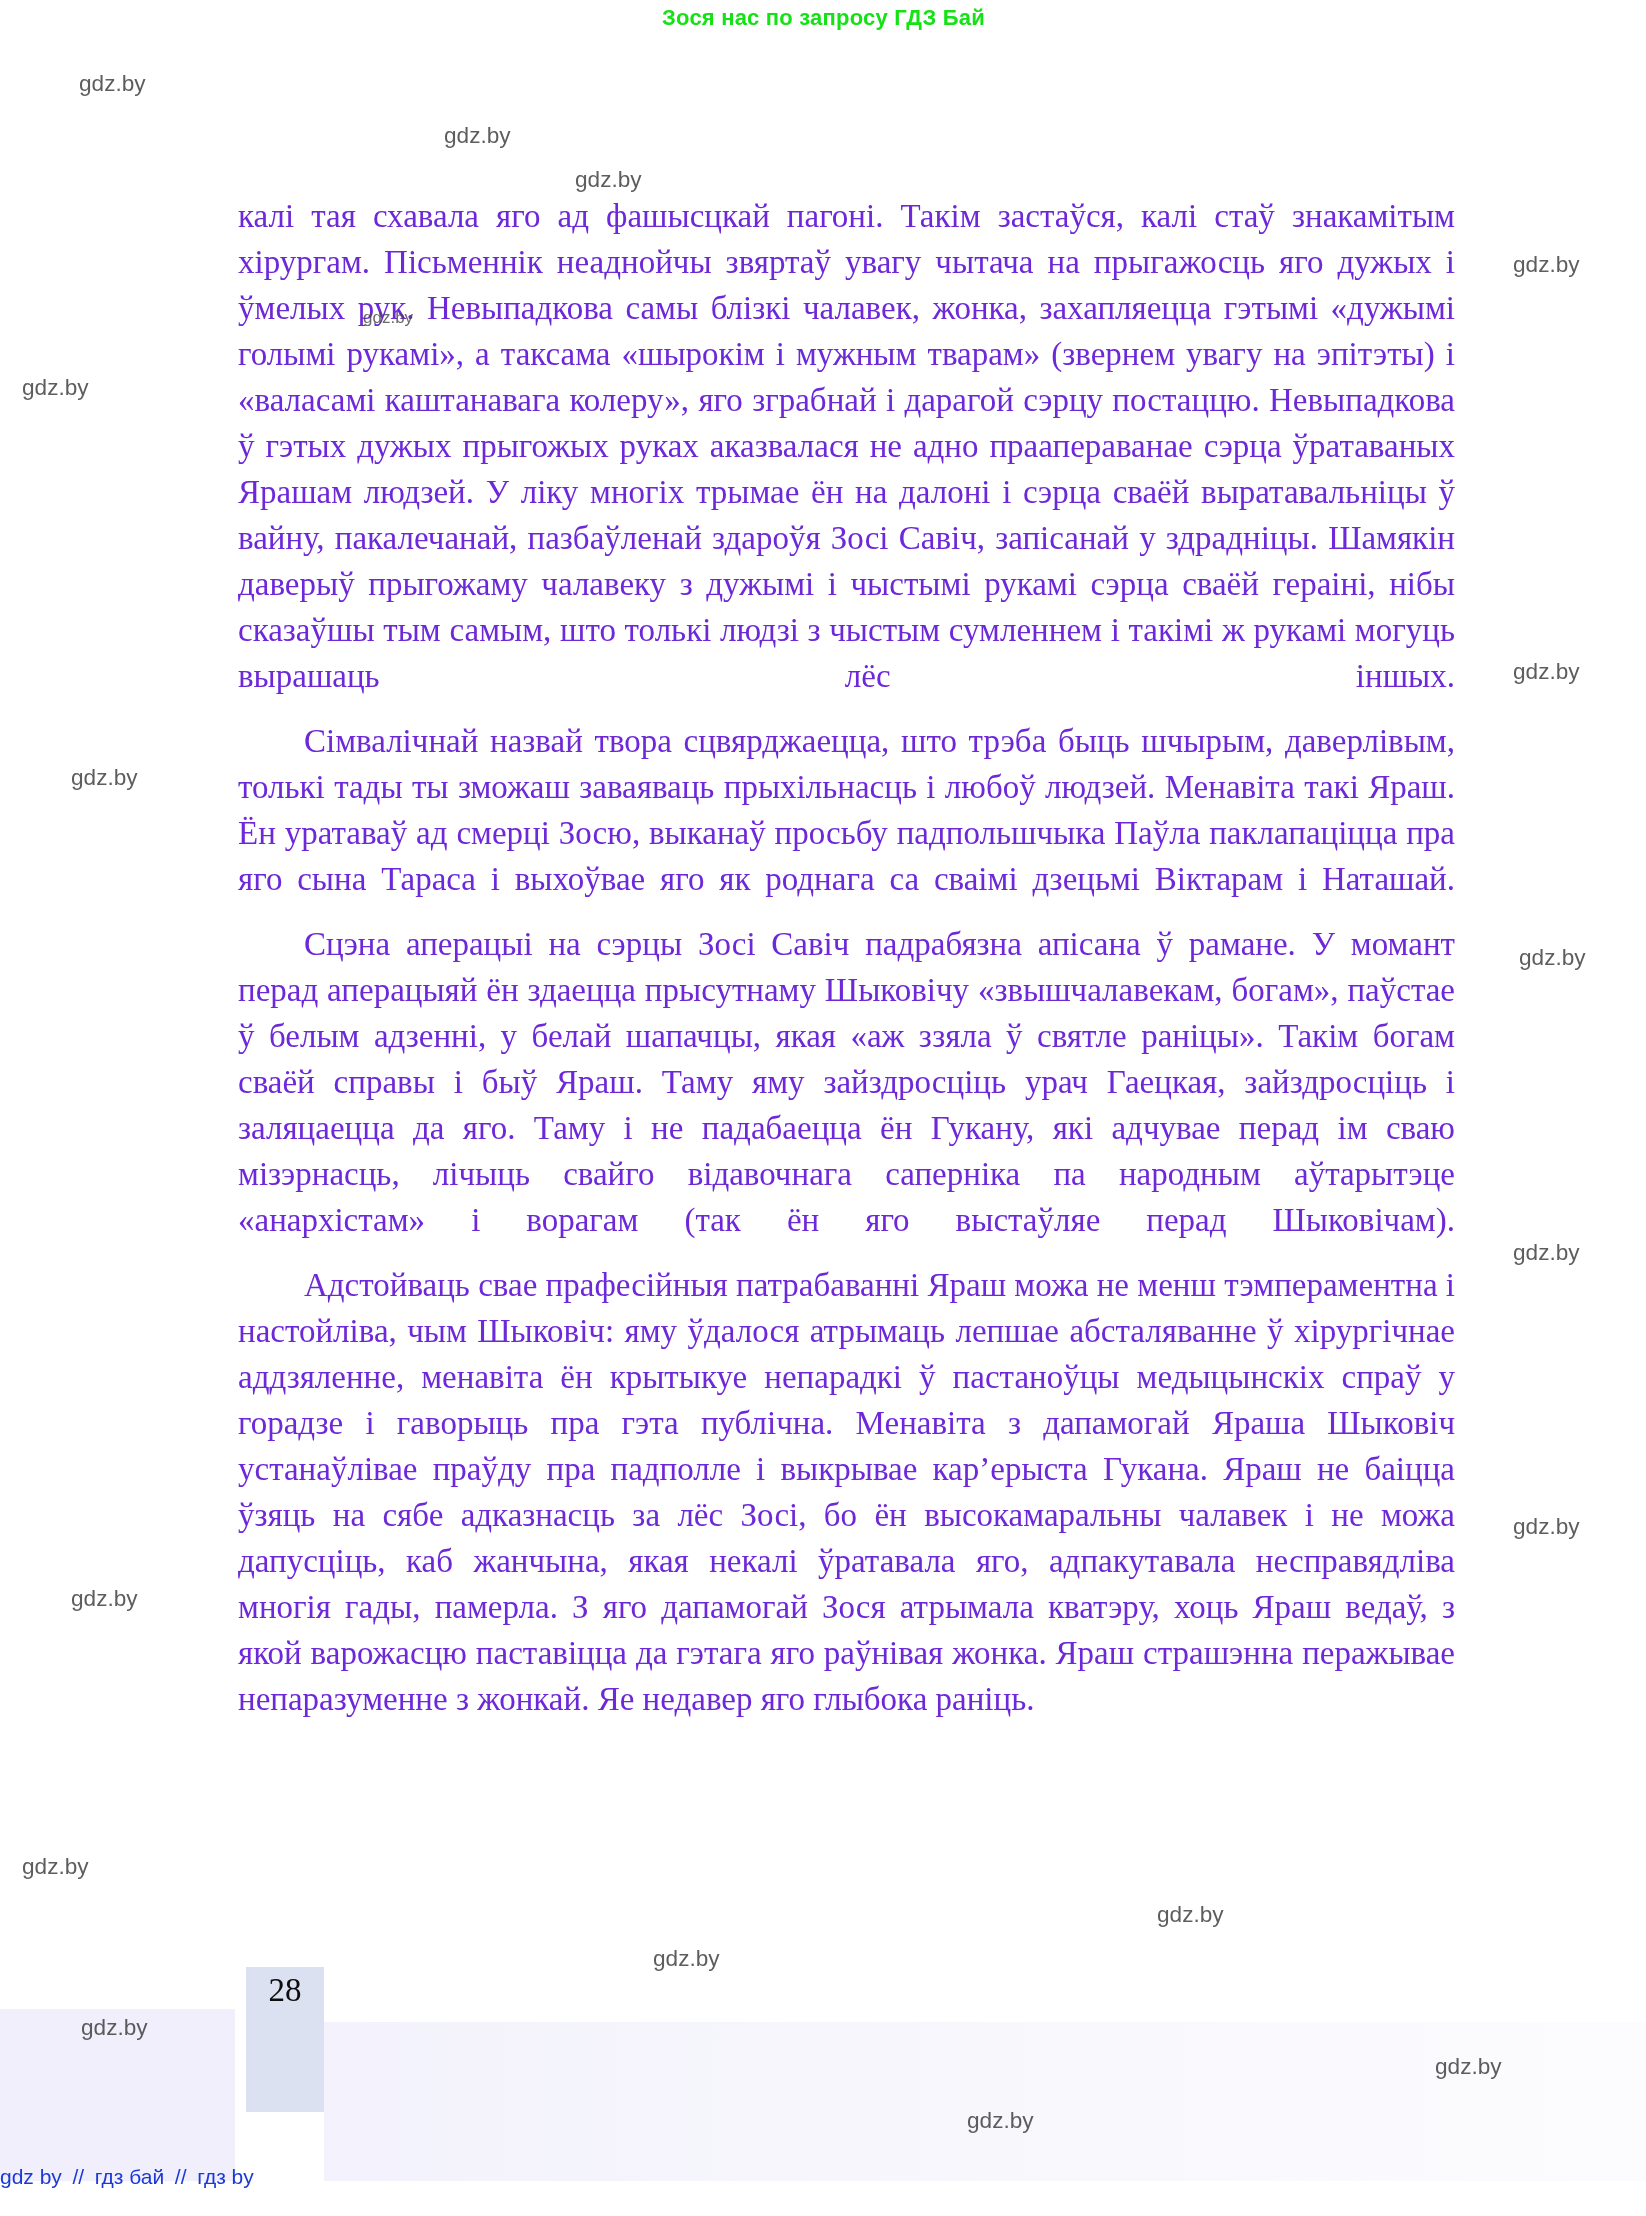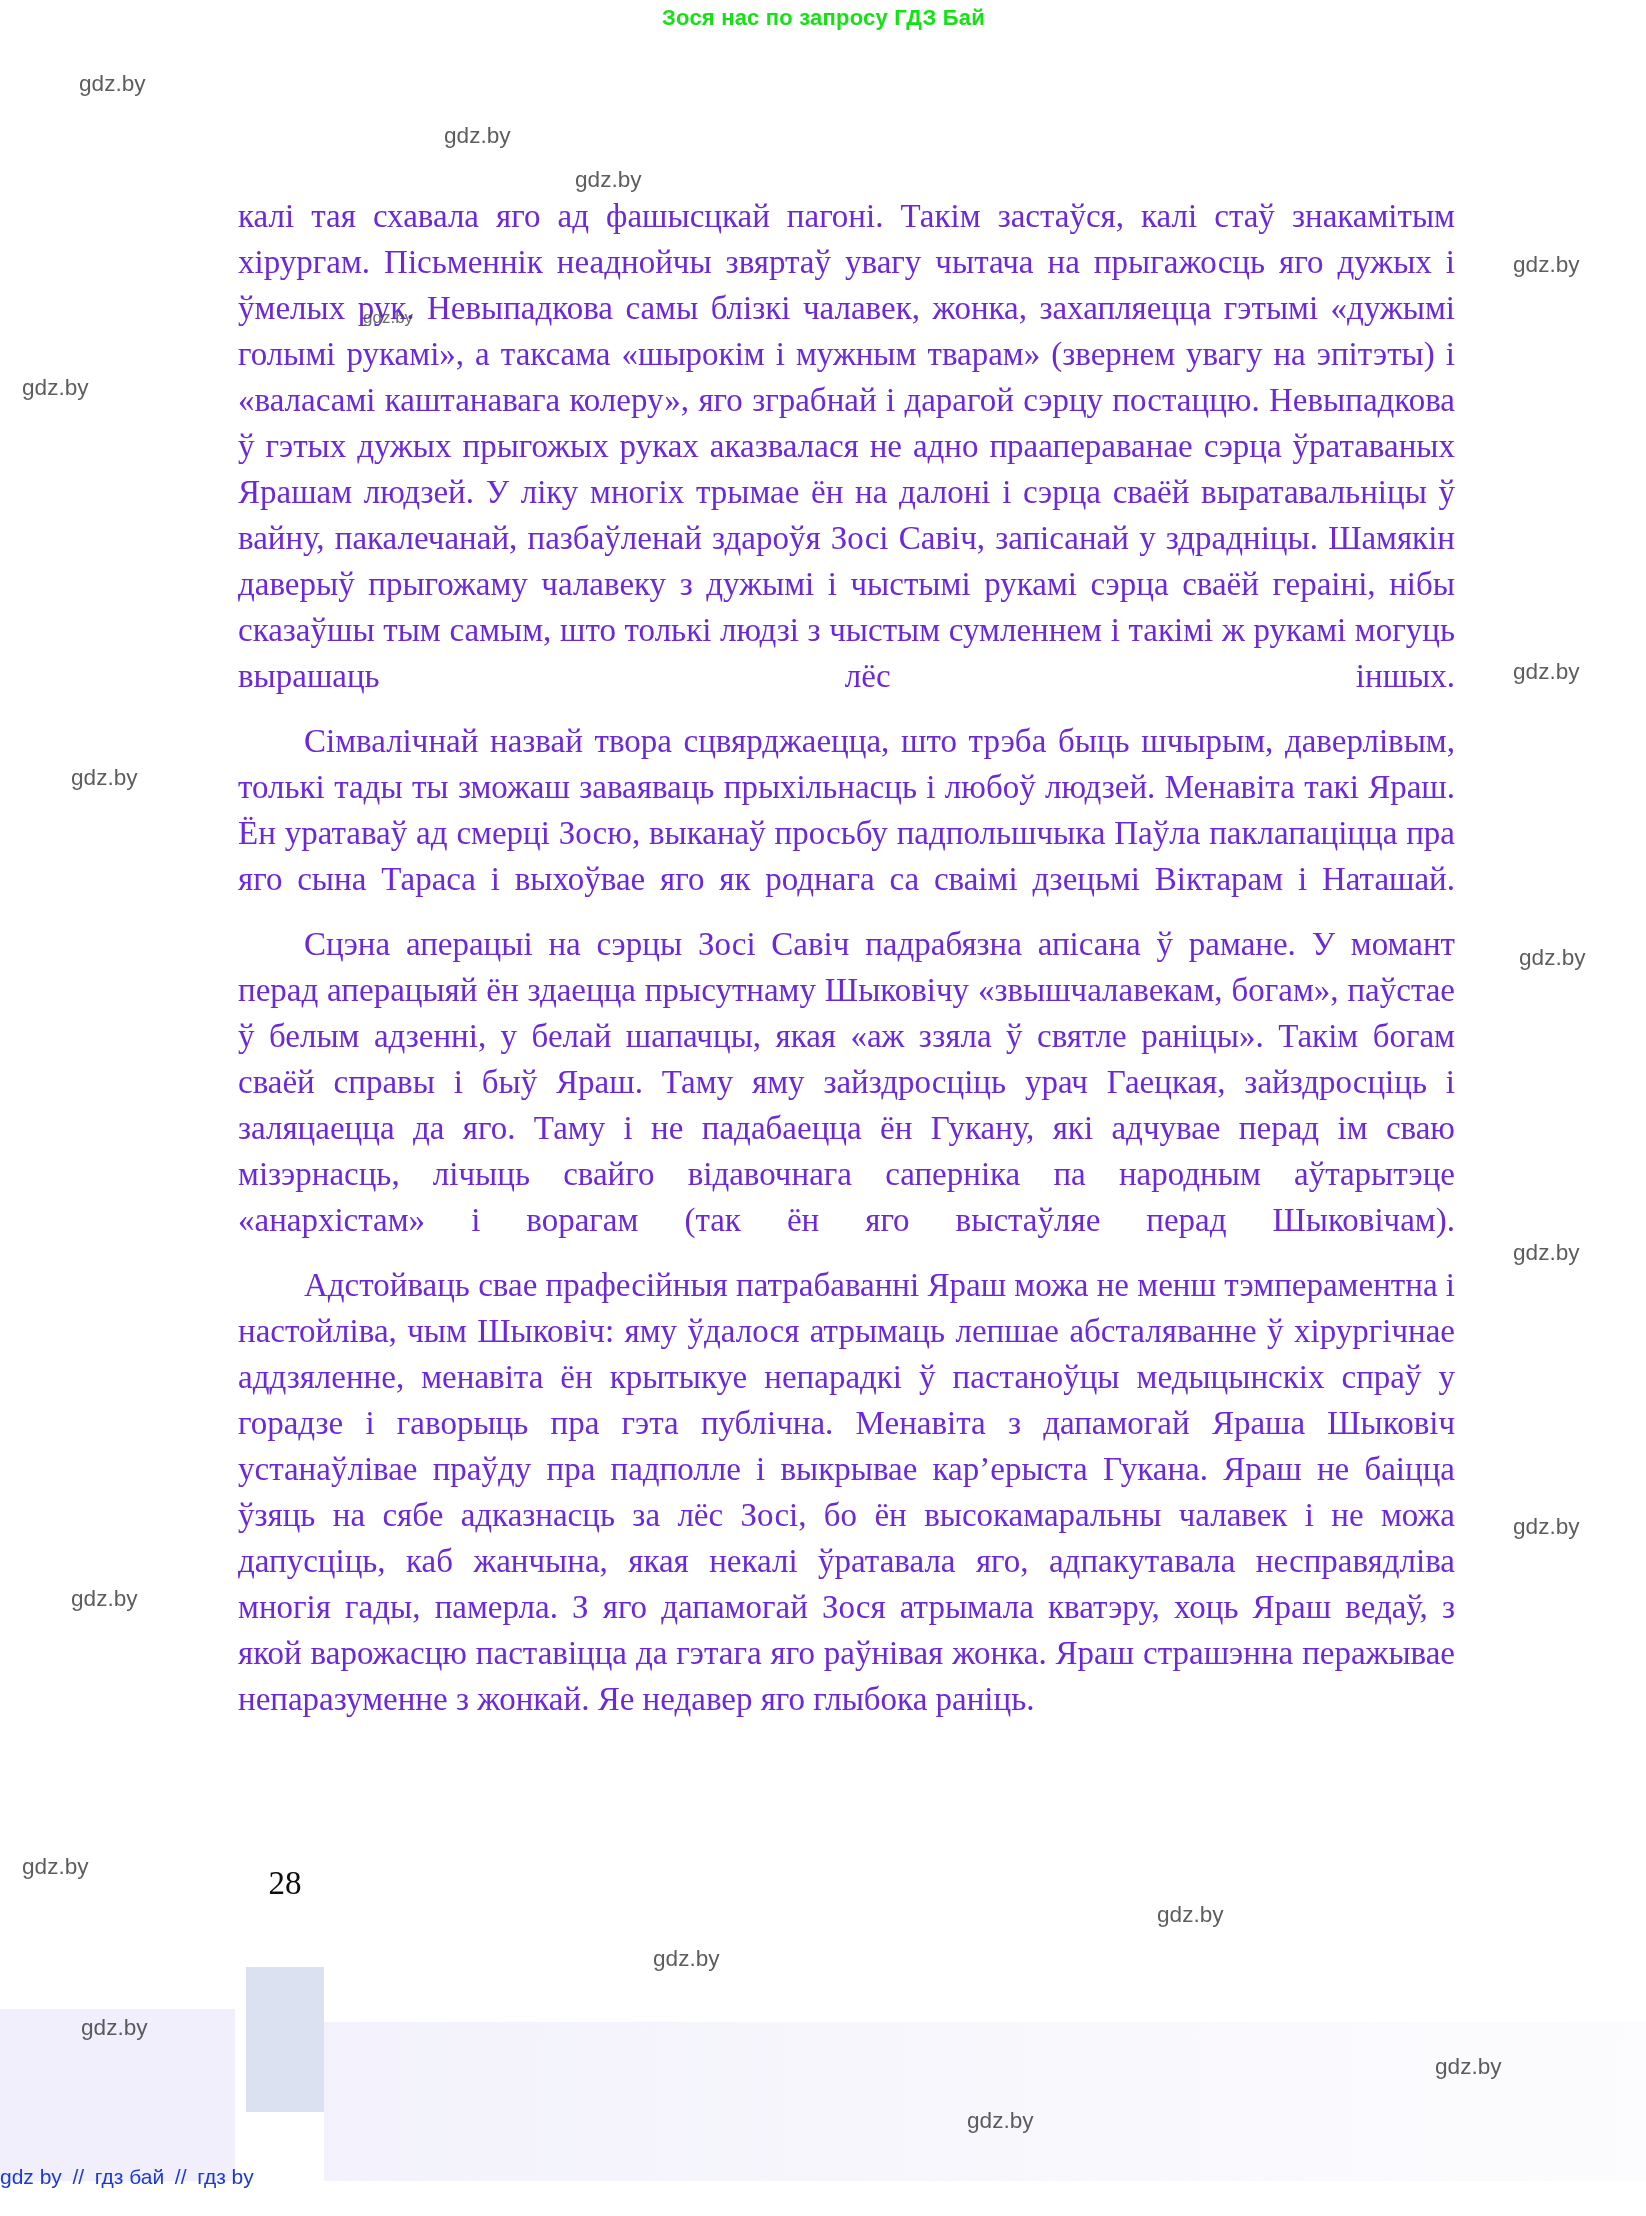--- a/index.html
+++ b/index.html
@@ -83,21 +83,21 @@
     left: 246px;
     top: 1932px;
     width: 78px;
     height: 145px;
     background: #dbe1f0;
     z-index: 10;
   }
   .page-number {
     position: absolute;
     left: 246px;
-    top: 1830px;
+    top: 1937px;
     width: 78px;
     text-align: center;
     font-size: 33px;
     color: #0d0d0d;
     z-index: 25;
     font-family: "Liberation Serif", serif;
   }
 
   
   .tint-panel {

